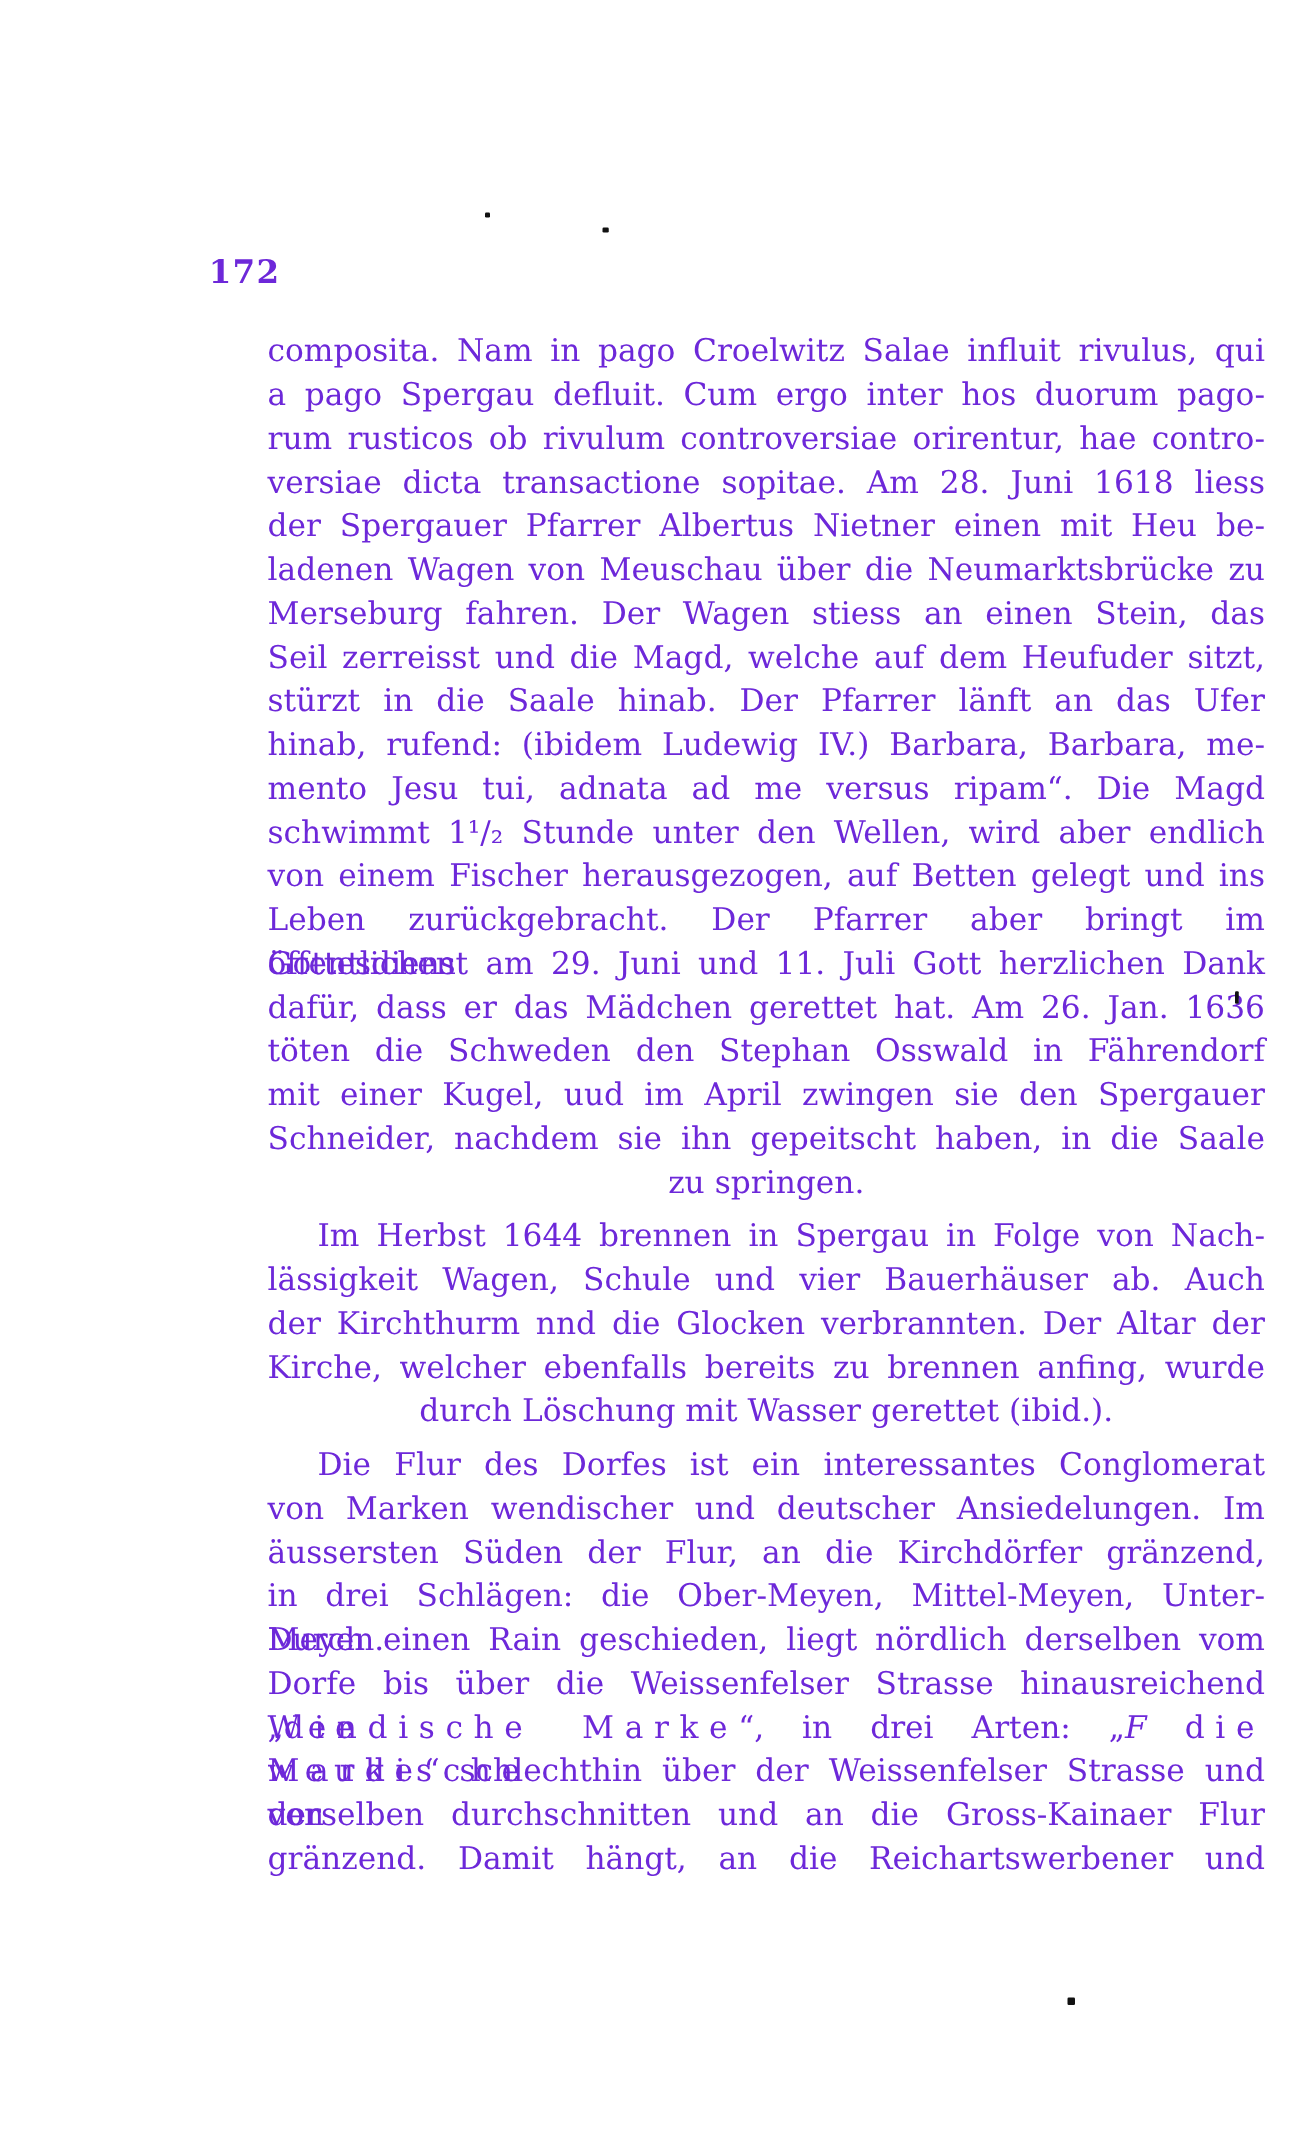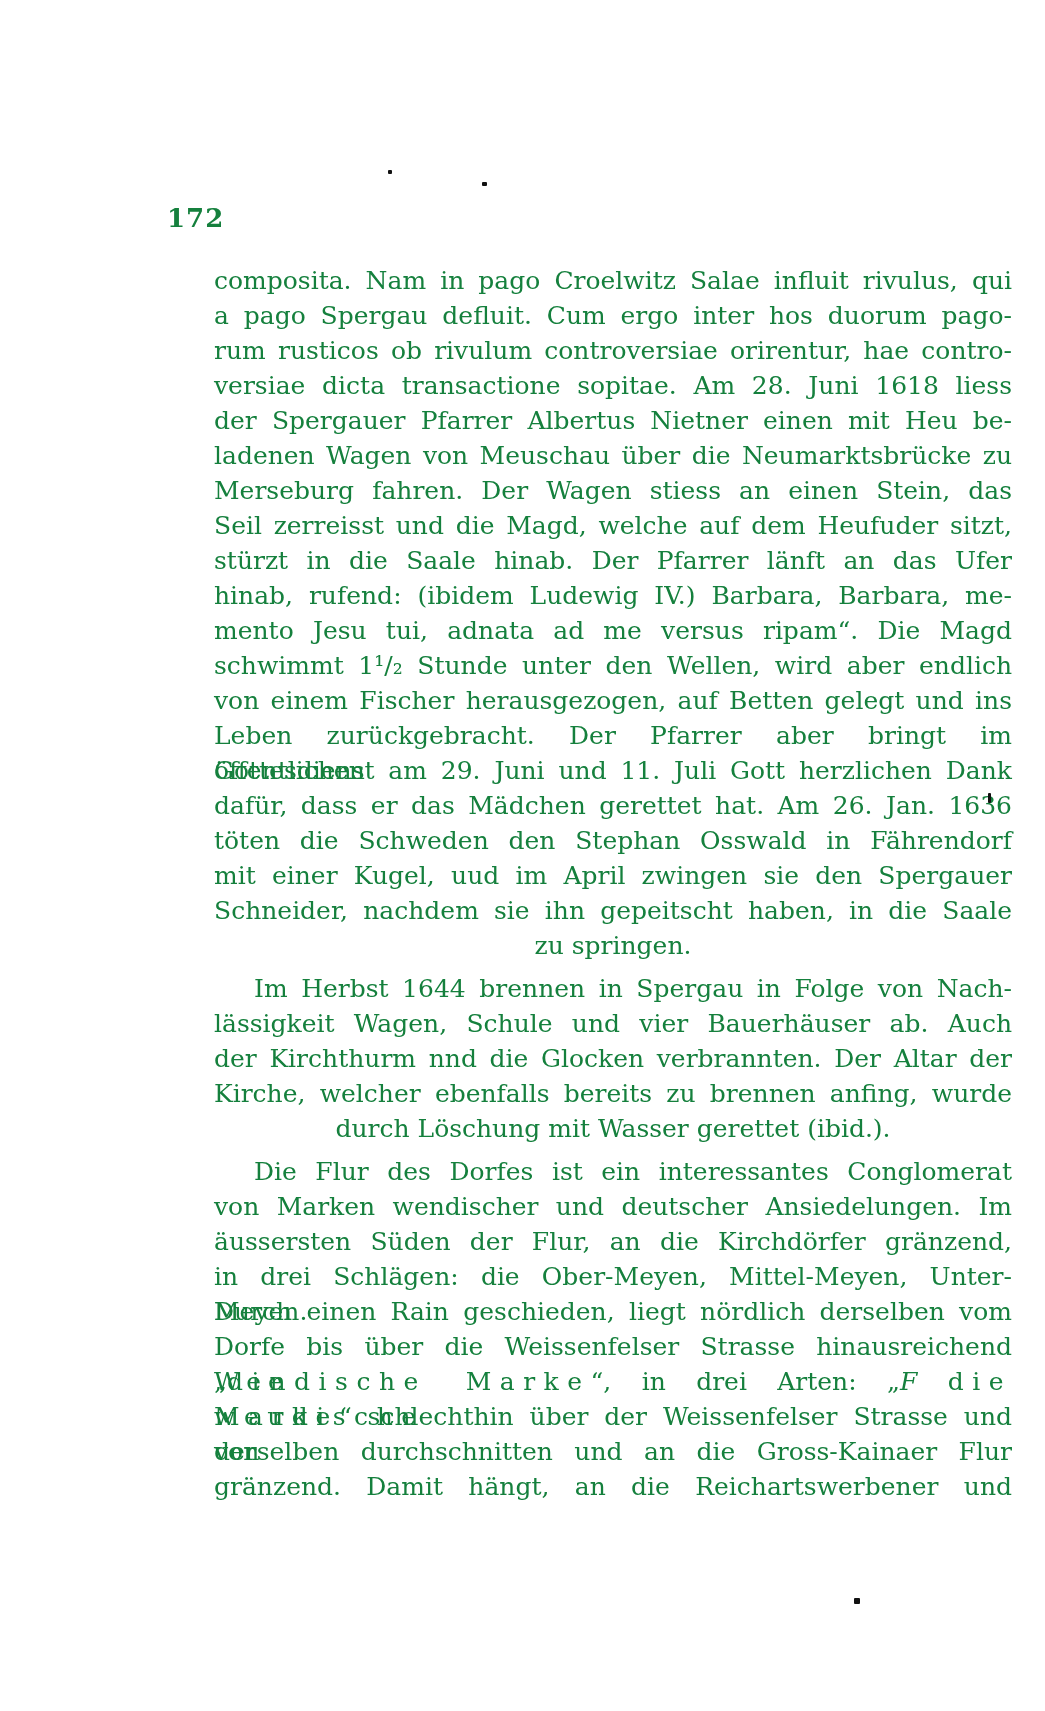--- a/index.html
+++ b/index.html
@@ -2,21 +2,21 @@
 <html><head>
 <meta charset="utf-8">
 <style>
   html, body { margin: 0; padding: 0; }
   body { background: #ffffff; }
   .page {
     position: relative;
     width: 1045px;
     height: 1711px;
     background: #ffffff;
-    color: #15803d;
+    color: #6d28d9;
     font-family: "DejaVu Serif", "Liberation Serif", serif;
     overflow: hidden;
   }
   .running-header {
     position: absolute;
     top: 203px;
     left: 167px;
     width: 798px;
     display: flex;
     align-items: baseline;

